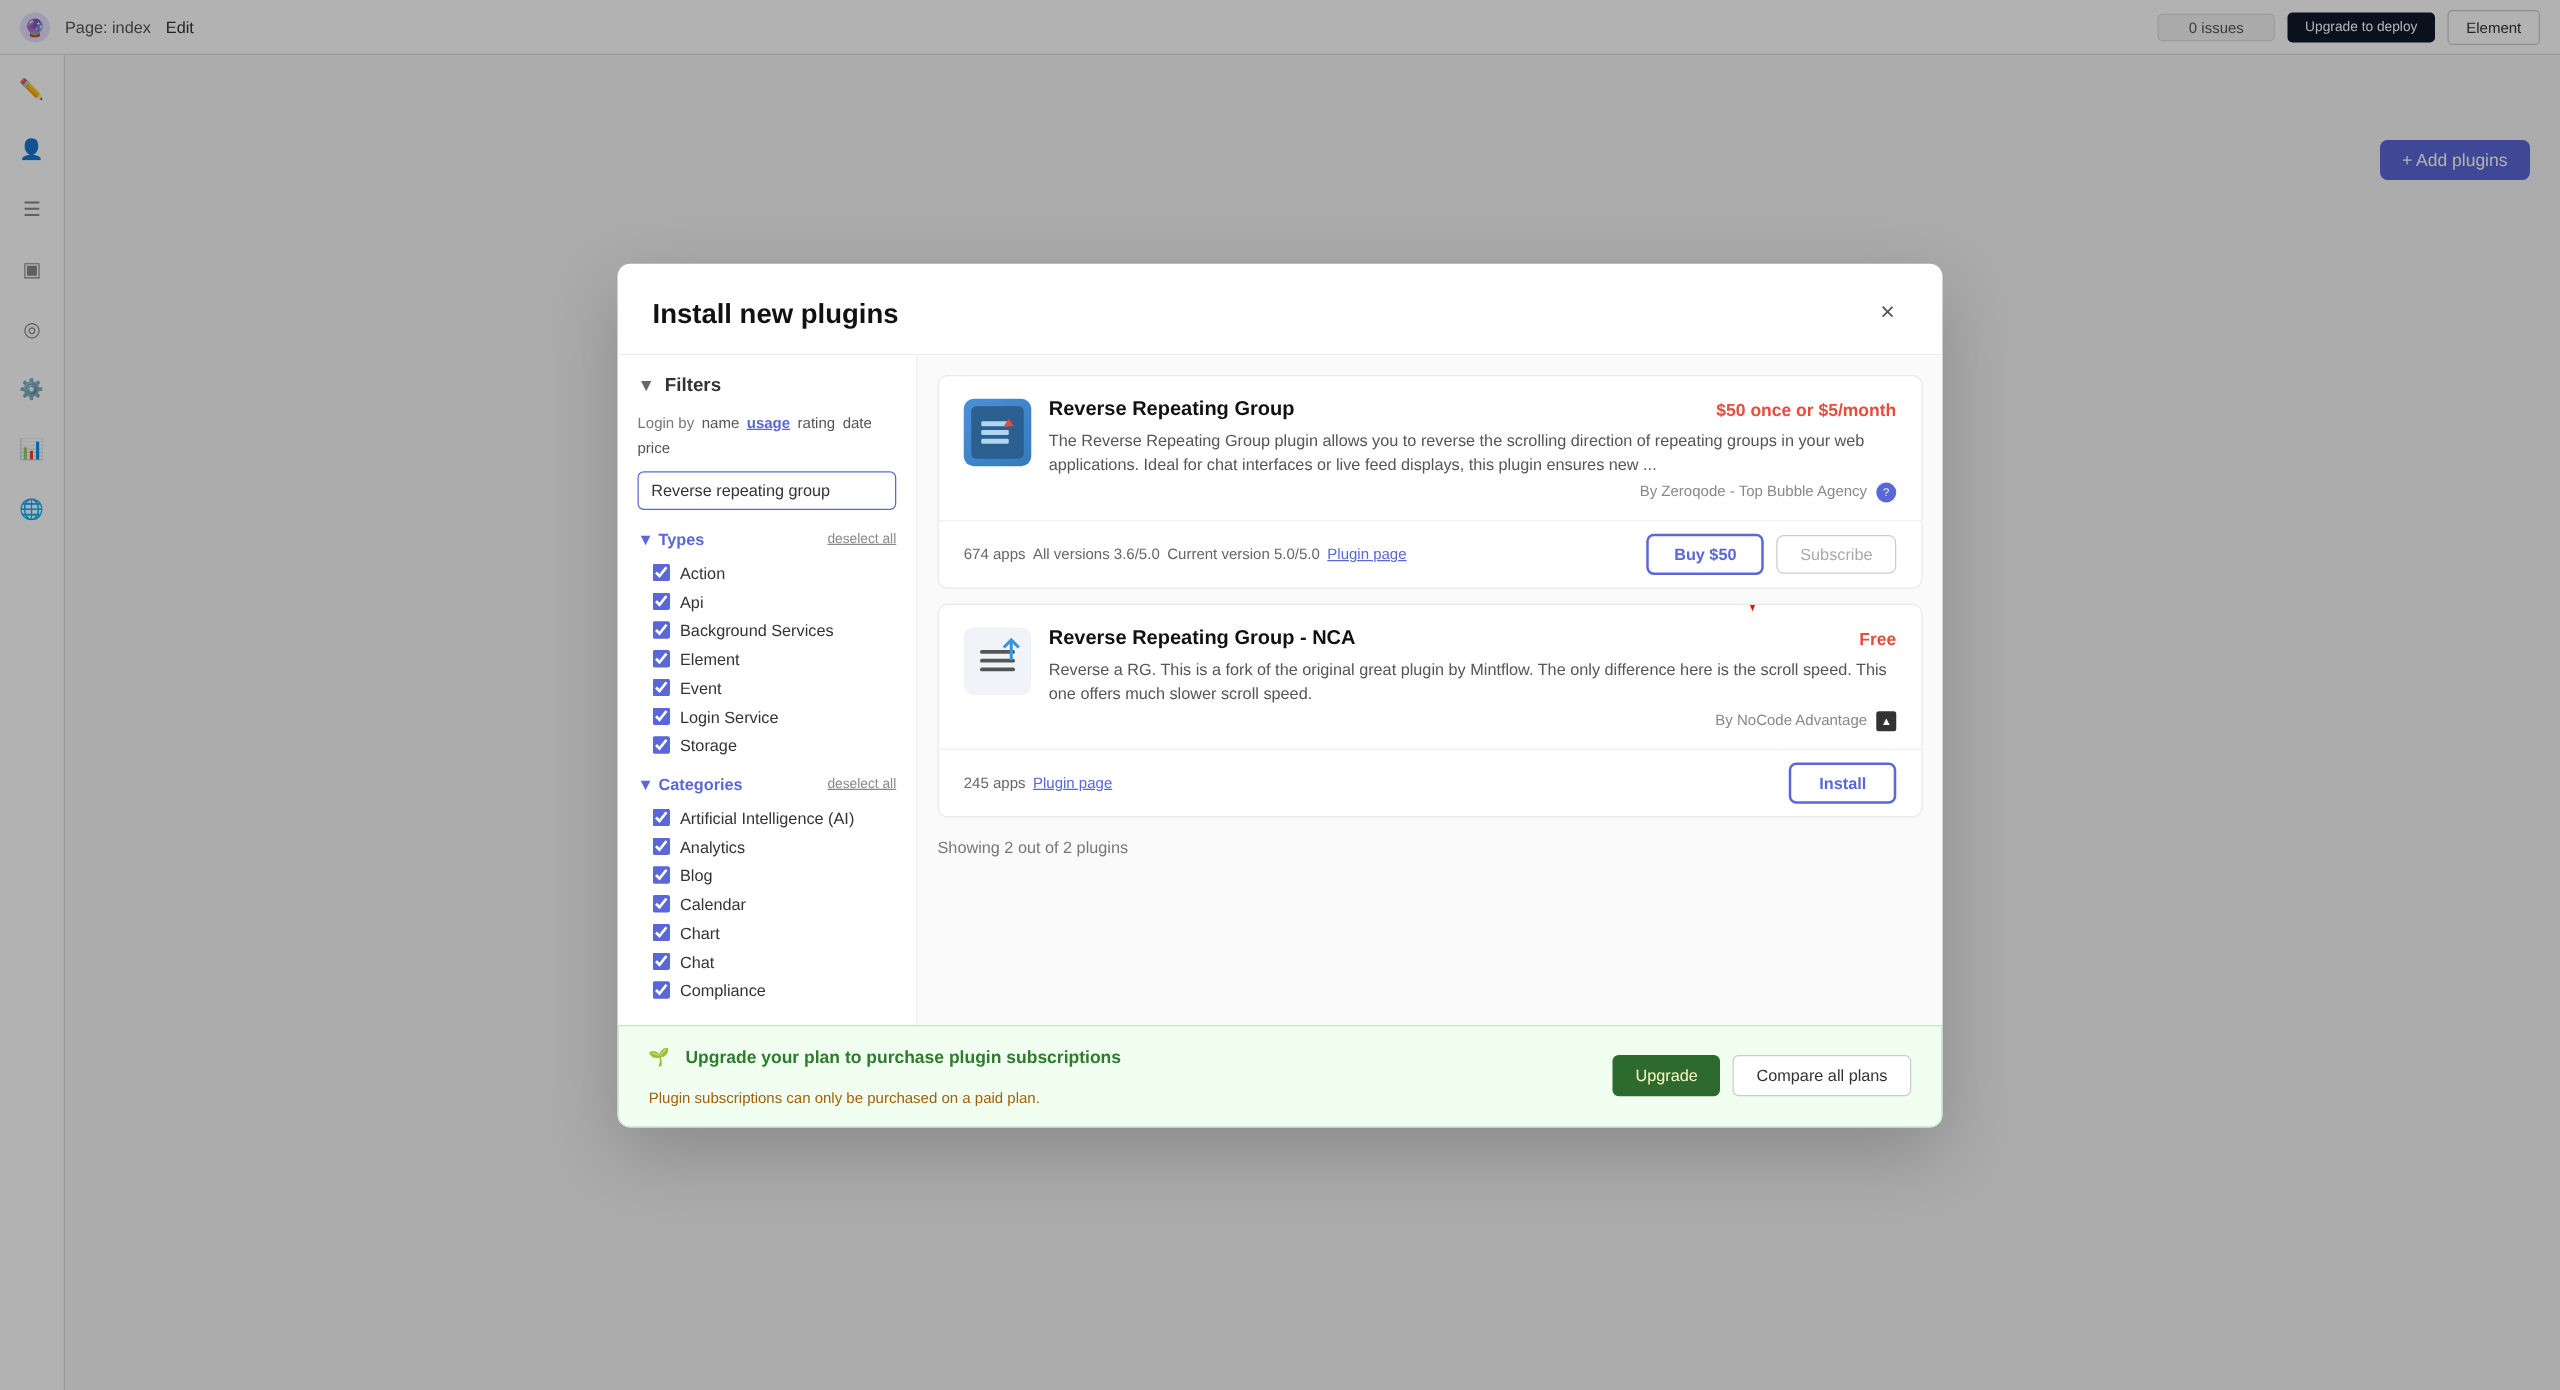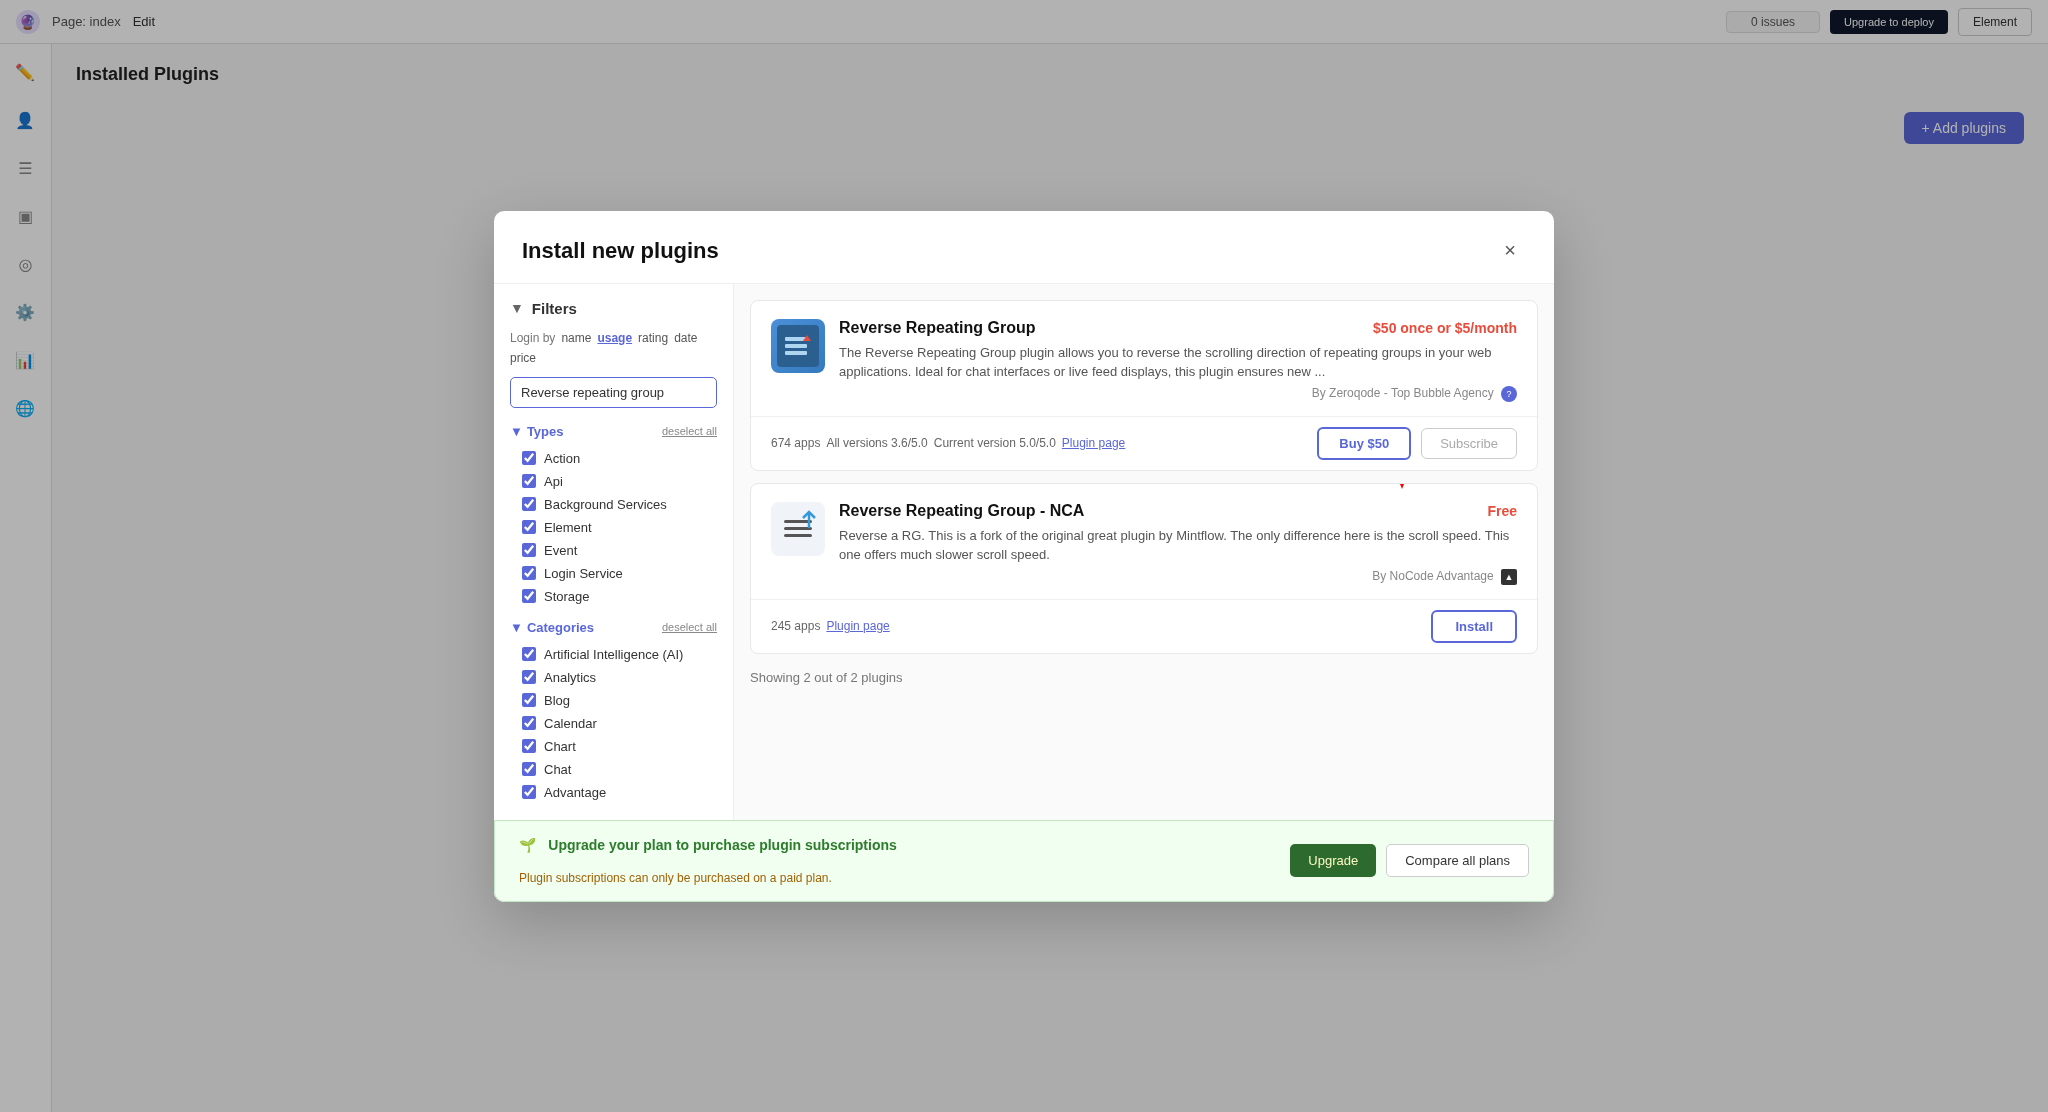--- a/index.html
+++ b/index.html
@@ -533,21 +533,20 @@
   <div class="sidebar-icon">👤</div>
   <div class="sidebar-icon">☰</div>
   <div class="sidebar-icon">▣</div>
   <div class="sidebar-icon">◎</div>
   <div class="sidebar-icon">⚙️</div>
   <div class="sidebar-icon">📊</div>
   <div class="sidebar-icon">🌐</div>
 </div>
 
 <div class="main-content">
-  <span class="installed-plugins-title">Installed Plugins</span>
   <button class="add-plugins-btn">+ Add plugins</button>
 </div>
 
 <div class="modal-overlay">
   <div class="modal">
 
     <div class="modal-header">
       <span class="modal-title">Install new plugins</span>
       <button class="modal-close">×</button>
     </div>
@@ -640,21 +639,21 @@
         <div class="checkbox-item">
           <input type="checkbox" checked="" style=""> 
             <span>Chart</span>
         </div>
         <div class="checkbox-item">
           <input type="checkbox" checked="" style=""> 
             <span>Chat</span>
         </div>
         <div class="checkbox-item">
           <input type="checkbox" checked="" style=""> 
-            <span>Advantage</span>
+            <span>Compliance</span>
         </div>
       </div>
 
       <div class="plugin-list">
 
         <div class="plugin-card">
           <div class="plugin-card-top">
             <div class="plugin-card-header">
               <div class="plugin-icon">
                 <div class="plugin-icon-inner">

